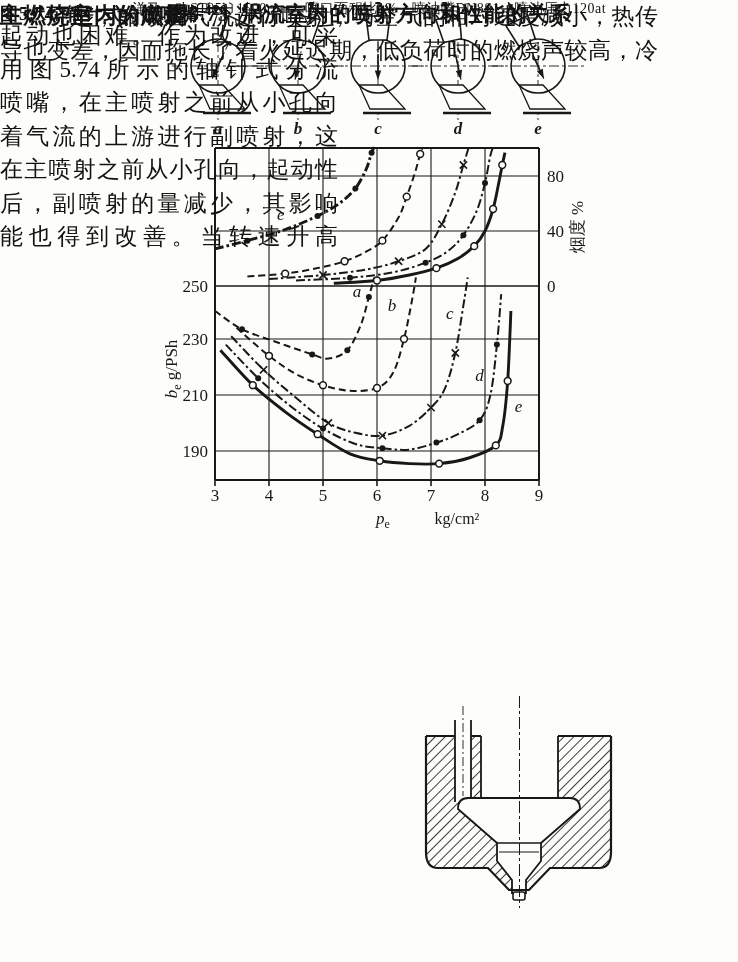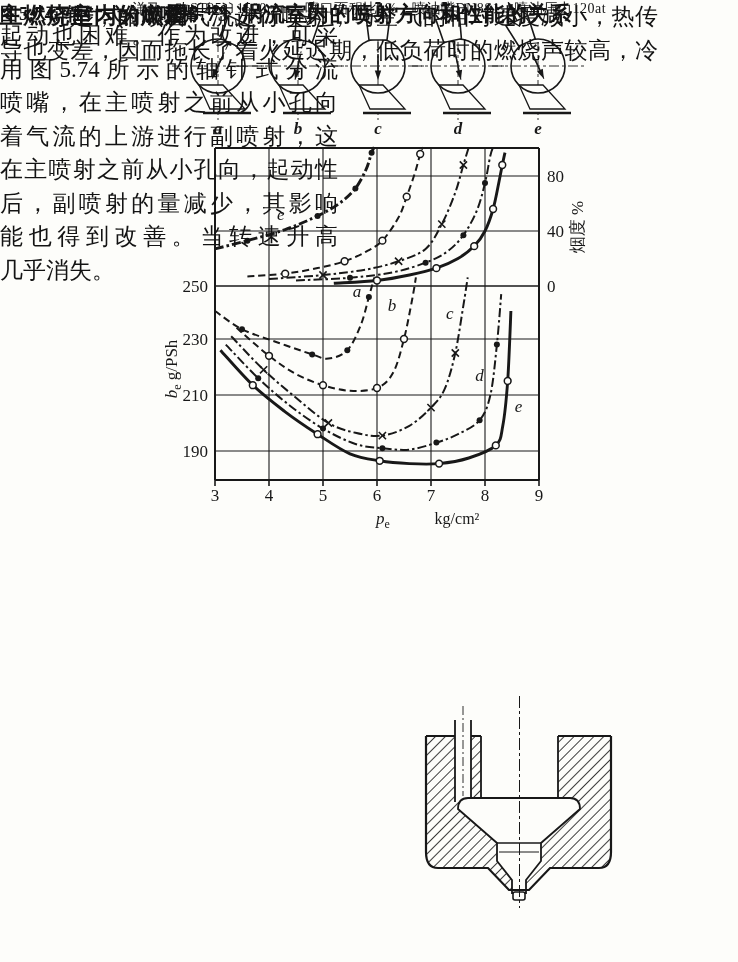--- a/index.html
+++ b/index.html
@@ -237,21 +237,20 @@
       <div class="tline">导也变差，因而拖长了着火延迟期，低负荷时的燃烧声较高，冷</div>
     </div>
   <div id="para-col" class="abs para-col">
       <div class="tline">起动也困难。作为改进，可采</div>
       <div class="tline">用图5.74所示的轴针式分流</div>
       <div class="tline">喷嘴，在主喷射之前从小孔向</div>
       <div class="tline">着气流的上游进行副喷射，这</div>
       <div class="tline">在主喷射之前从小孔向，起动性</div>
       <div class="tline">后，副喷射的量减少，其影响</div>
       <div class="tline">能也得到改善。当转速升高</div>
-      <div class="tline nolast">几乎消失。</div>
     </div>
 
   <svg class="abs" style="left:408px; top:694px;" width="222" height="218" viewBox="0 0 222 218">
     <defs>
       <pattern id="hatch" width="7" height="7" patternUnits="userSpaceOnUse" patternTransform="rotate(45)">
         <line x1="0" y1="0" x2="0" y2="7" stroke="#181818" stroke-width="1.7"></line>
       </pattern>
     </defs>
 
     <path d="M18,42 H203 V158 Q203,174 191,174 H142 L121,196 H101 L80,174 H30 Q18,174 18,158 Z" fill="url(#hatch)" stroke="none"></path>

